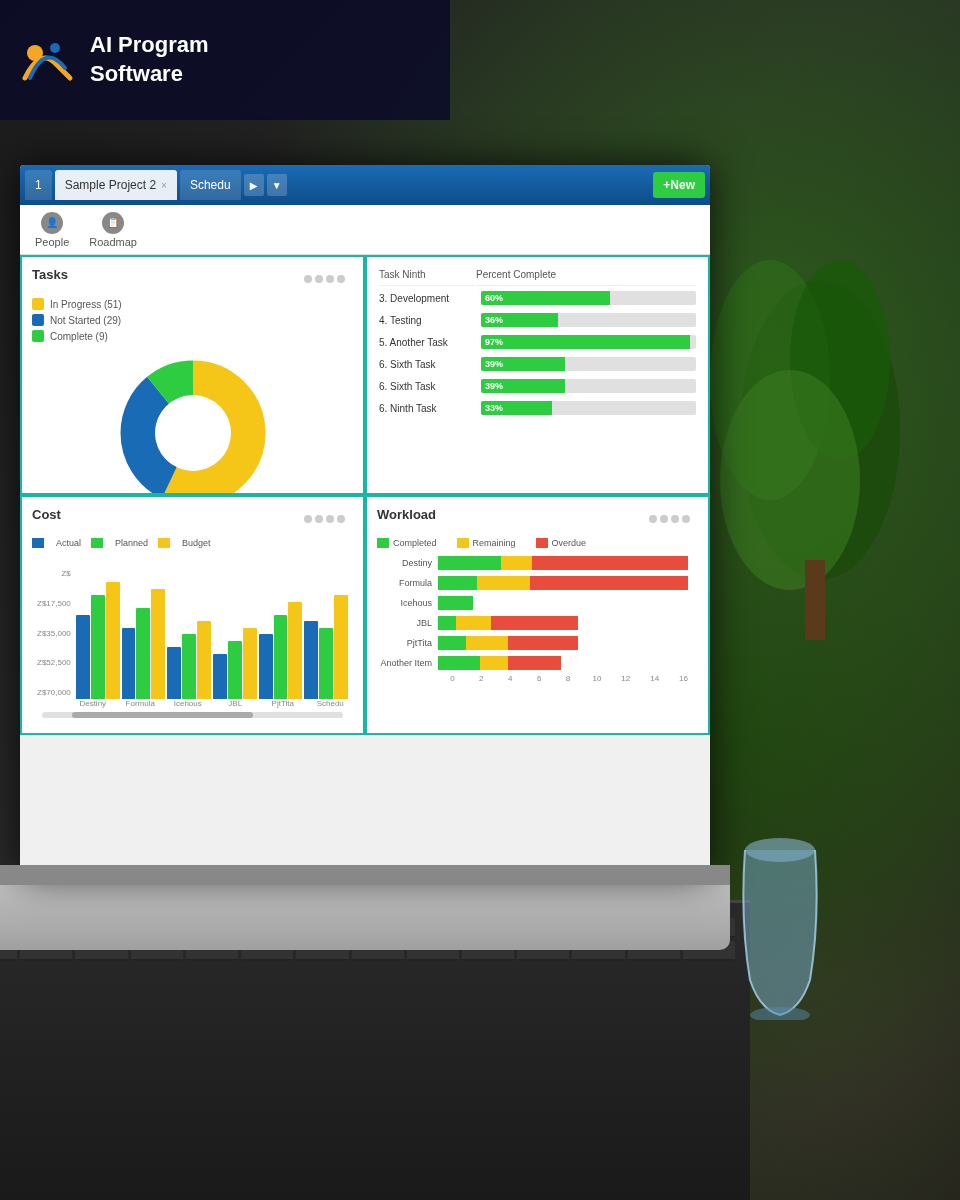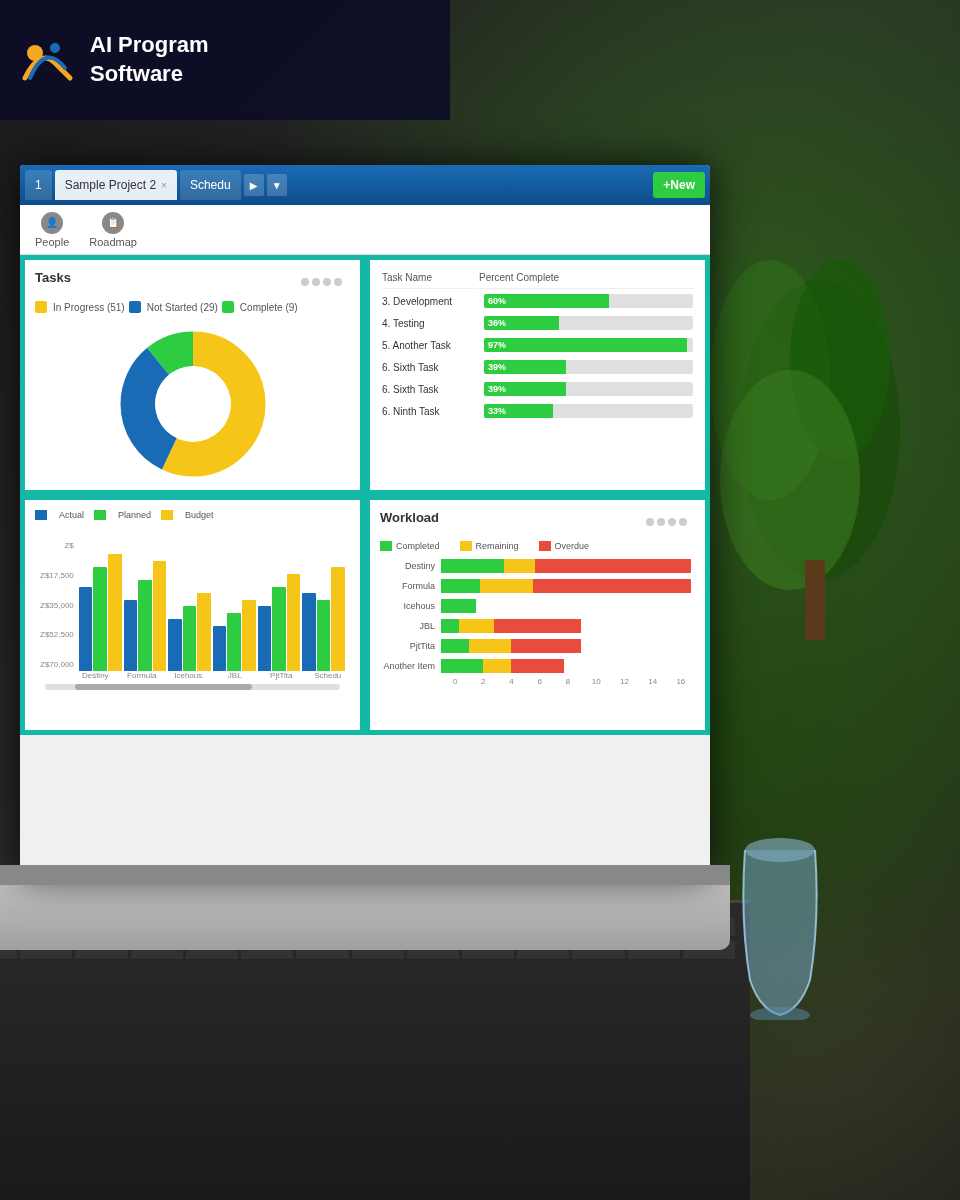--- a/index.html
+++ b/index.html
@@ -163,21 +163,21 @@
     .dashboard {
       display: grid;
       grid-template-columns: 1fr 1fr;
       grid-template-rows: 240px 240px auto;
       gap: 0;
       background: #e8e8e8;
     }
 
     .panel {
       background: white;
-      border: 5px solid #14b8a6;
+      border: 2px solid #14b8a6;
       padding: 10px;
       overflow: hidden;
     }
 
     .panel-title {
       font-size: 13px;
       font-weight: bold;
       color: #333;
       margin-bottom: 8px;
     }
@@ -204,21 +204,21 @@
       position: relative;
     }
 
     
     .tasks-panel {
       position: relative;
     }
 
     .legend {
       display: flex;
-      flex-direction: row;
+      flex-direction: column;
       gap: 4px;
       margin-bottom: 8px;
     }
     .legend-item {
       display: flex;
       align-items: center;
       gap: 6px;
       font-size: 10px;
       color: #555;
     }
@@ -575,21 +575,21 @@
           <circle cx="80" cy="80" r="55" fill="none" stroke="#2ecc40" stroke-width="35" stroke-dasharray="38 345.4" stroke-dashoffset="-307.4" transform="rotate(-90 80 80)"></circle>
           <circle cx="80" cy="80" r="38" fill="white"></circle>
         </svg>
       </div>
     </div>
 
     <div class="panel progress-panel">
       <table class="progress-table">
         <thead>
           <tr>
-            <th>Task Name</th>
+            <th>Task Ninth</th>
             <th>Percent Complete</th>
           </tr>
         </thead>
         <tbody id="progress-tbody">
             <tr>
               <td>3. Development</td>
               <td class="progress-bar-cell">
                 <div class="progress-bar-bg">
                   <div class="progress-bar-fill" style="width: 60%;">
                     <span class="progress-bar-label">60%</span>
@@ -645,20 +645,29 @@
                     <span class="progress-bar-label">33%</span>
                   </div>
                 </div>
               </td>
             </tr>
           </tbody>
       </table>
     </div>
 
     <div class="panel cost-panel">
+      <div class="panel-header">
+        <div class="panel-title">Cost</div>
+        <div class="panel-icons">
+          <div class="panel-icon-dot"></div>
+          <div class="panel-icon-dot"></div>
+          <div class="panel-icon-dot"></div>
+          <div class="panel-icon-dot"></div>
+        </div>
+      </div>
       <div class="chart-legend">
         <div class="chart-legend-item">
           <div class="chart-legend-color" style="background:#1a6bb5;"></div>
           <span>Actual</span>
         </div>
         <div class="chart-legend-item">
           <div class="chart-legend-color" style="background:#2ecc40;"></div>
           <span>Planned</span>
         </div>
         <div class="chart-legend-item">

